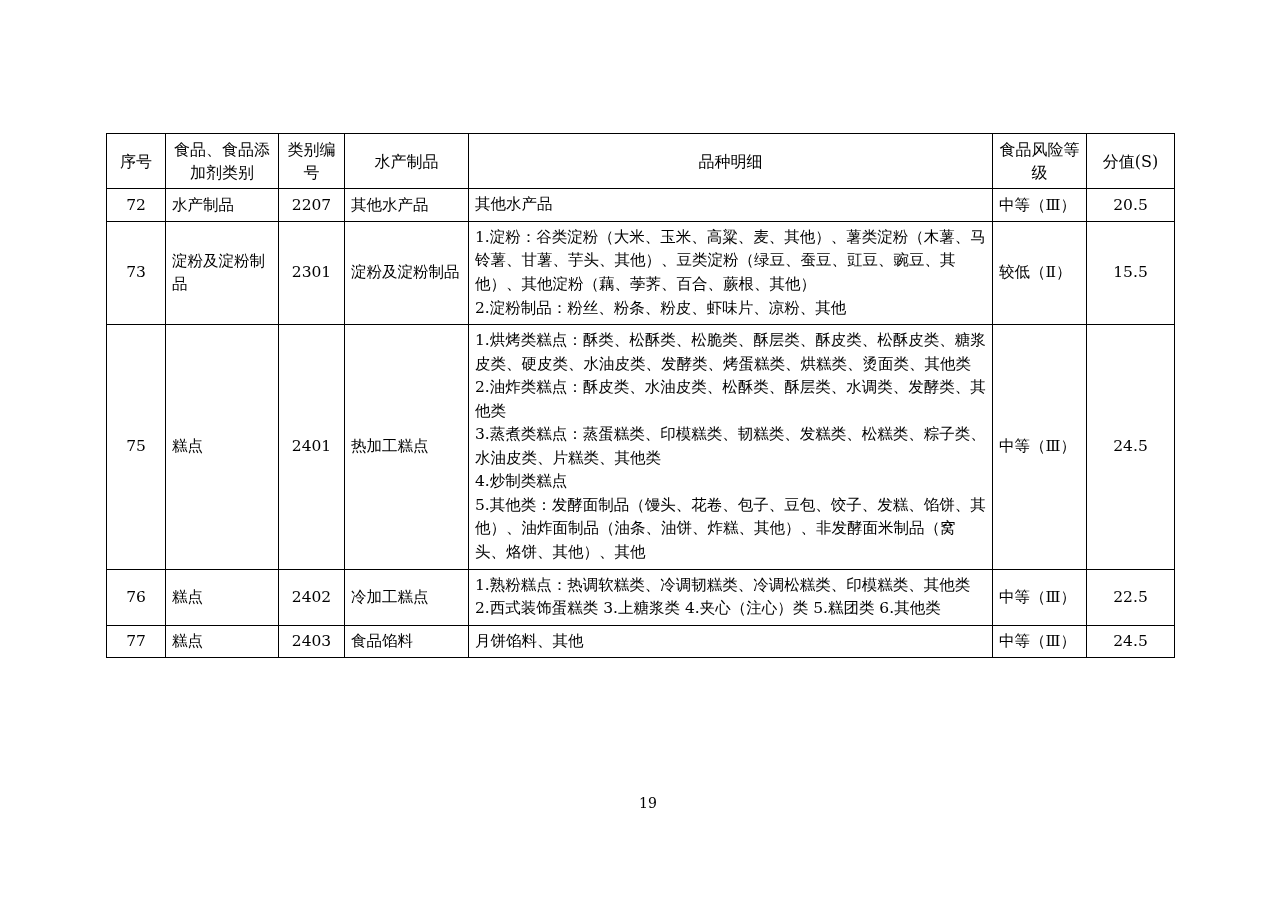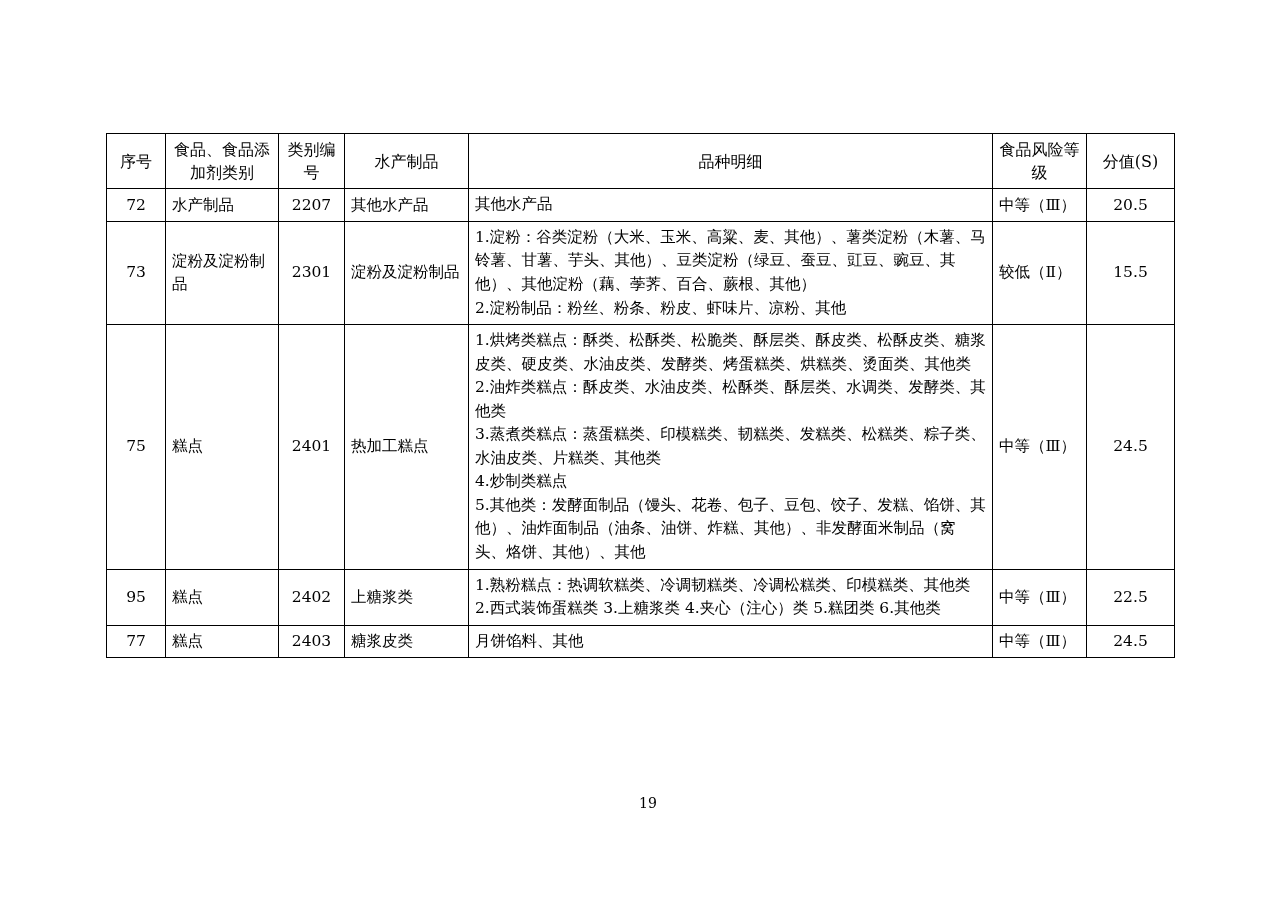--- a/index.html
+++ b/index.html
@@ -146,35 +146,35 @@
             <span class="detail-line">1.烘烤类糕点：酥类、松酥类、松脆类、酥层类、酥皮类、松酥皮类、糖浆皮类、硬皮类、水油皮类、发酵类、烤蛋糕类、烘糕类、烫面类、其他类</span>
             <span class="detail-line">2.油炸类糕点：酥皮类、水油皮类、松酥类、酥层类、水调类、发酵类、其他类</span>
             <span class="detail-line">3.蒸煮类糕点：蒸蛋糕类、印模糕类、韧糕类、发糕类、松糕类、粽子类、水油皮类、片糕类、其他类</span>
             <span class="detail-line">4.炒制类糕点</span>
             <span class="detail-line">5.其他类：发酵面制品（馒头、花卷、包子、豆包、饺子、发糕、馅饼、其他）、油炸面制品（油条、油饼、炸糕、其他）、非发酵面米制品（窝头、烙饼、其他）、其他</span>
           </td>
           <td class="center">中等（Ⅲ）</td>
           <td class="center num">24.5</td>
         </tr>
         <tr>
-          <td class="center num">95</td>
+          <td class="center num">76</td>
           <td class="center">糕点</td>
           <td class="center num">2402</td>
-          <td class="center">上糖浆类</td>
+          <td class="center">冷加工糕点</td>
           <td class="detail">
             <span class="detail-line">1.熟粉糕点：热调软糕类、冷调韧糕类、冷调松糕类、印模糕类、其他类 2.西式装饰蛋糕类 3.上糖浆类 4.夹心（注心）类 5.糕团类 6.其他类</span>
           </td>
           <td class="center">中等（Ⅲ）</td>
           <td class="center num">22.5</td>
         </tr>
         <tr>
           <td class="center num">77</td>
           <td class="center">糕点</td>
           <td class="center num">2403</td>
-          <td class="center">糖浆皮类</td>
+          <td class="center">食品馅料</td>
           <td class="detail">
             <span class="detail-line">月饼馅料、其他</span>
           </td>
           <td class="center">中等（Ⅲ）</td>
           <td class="center num">24.5</td>
         </tr>
       </tbody>
     </table>
   </div>
 

